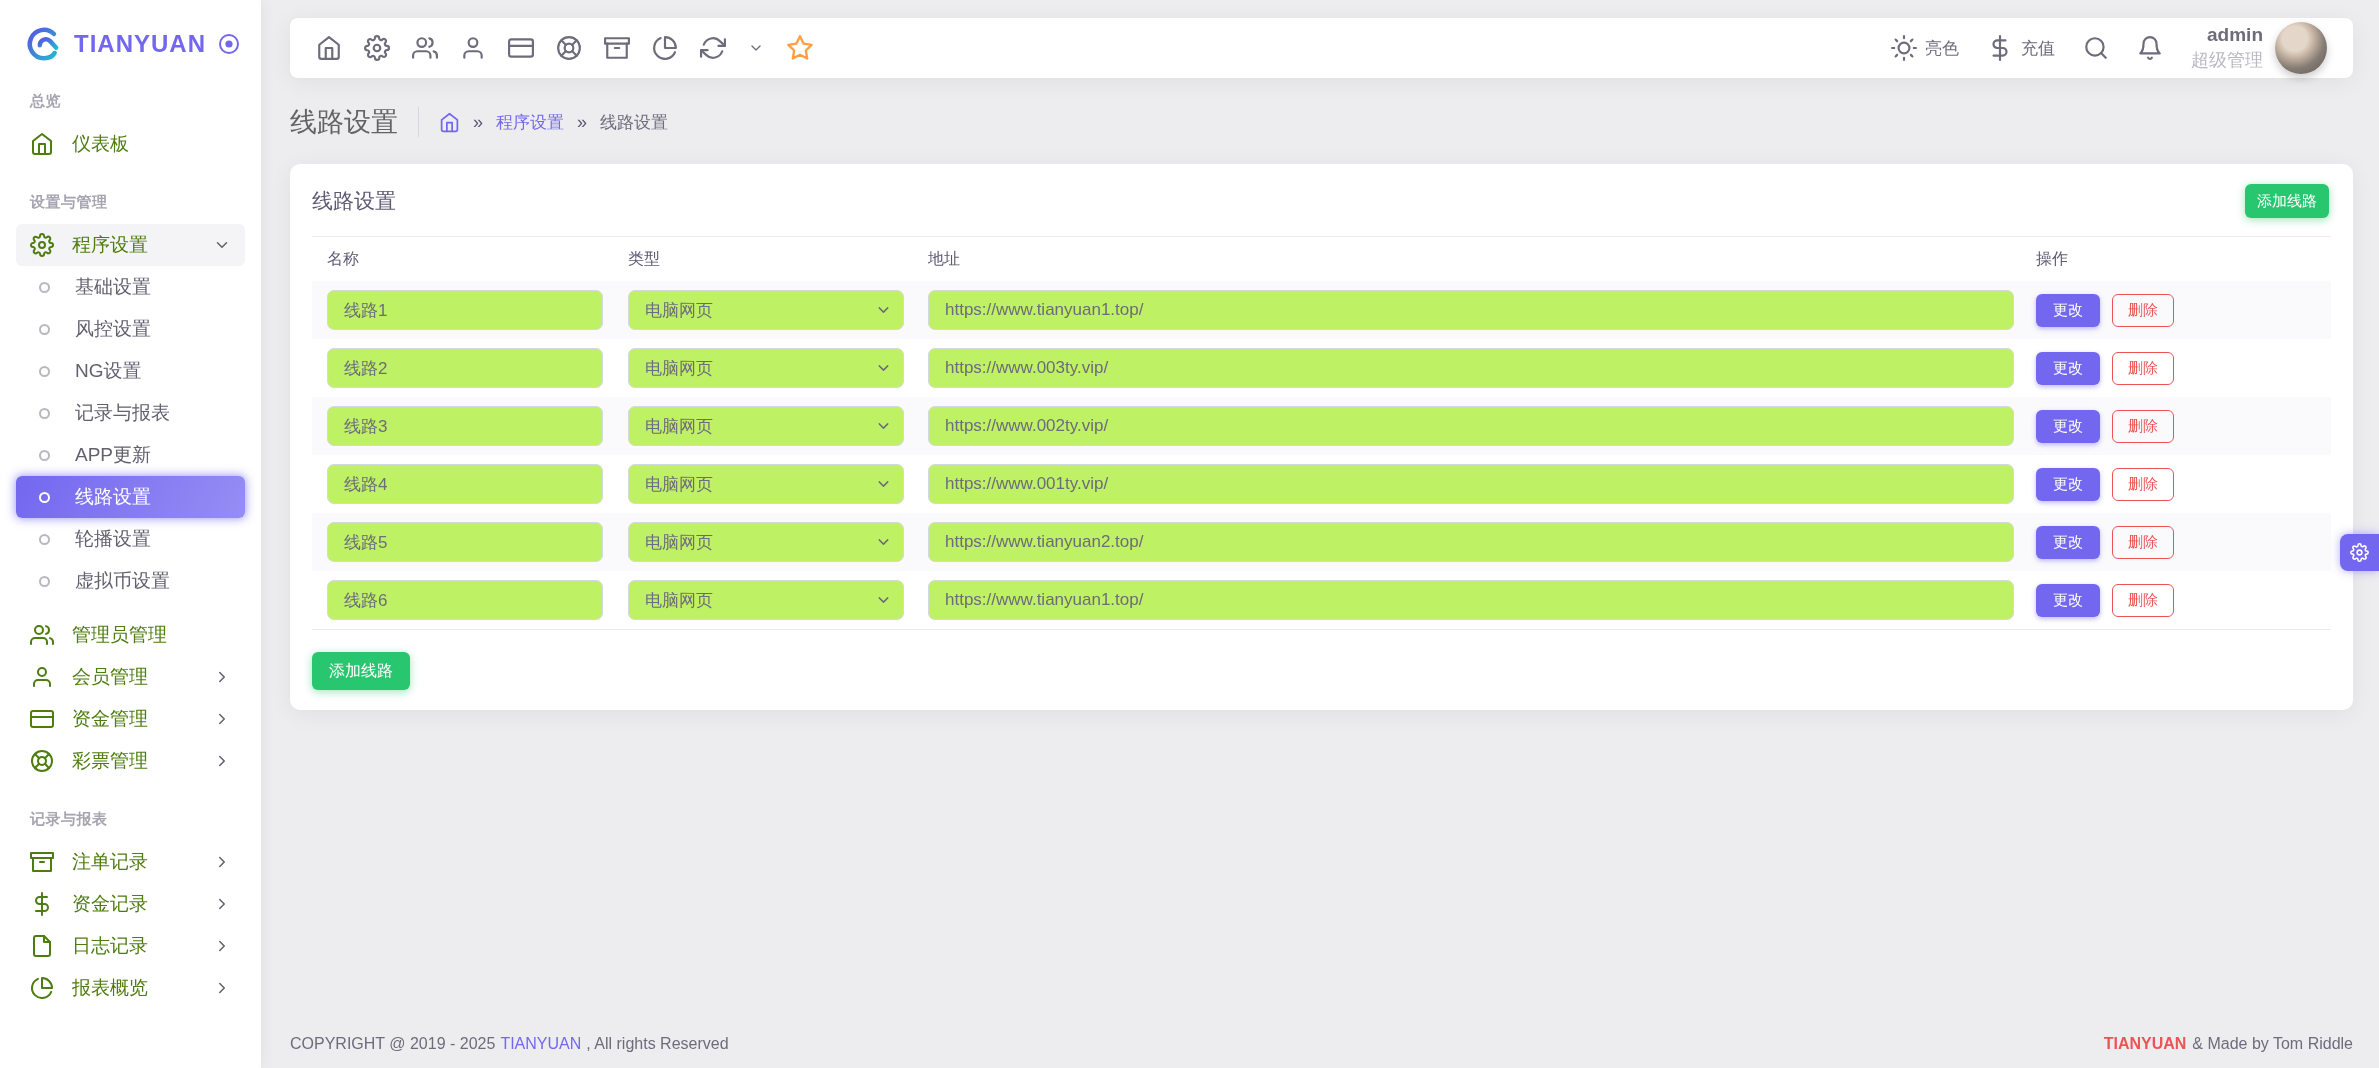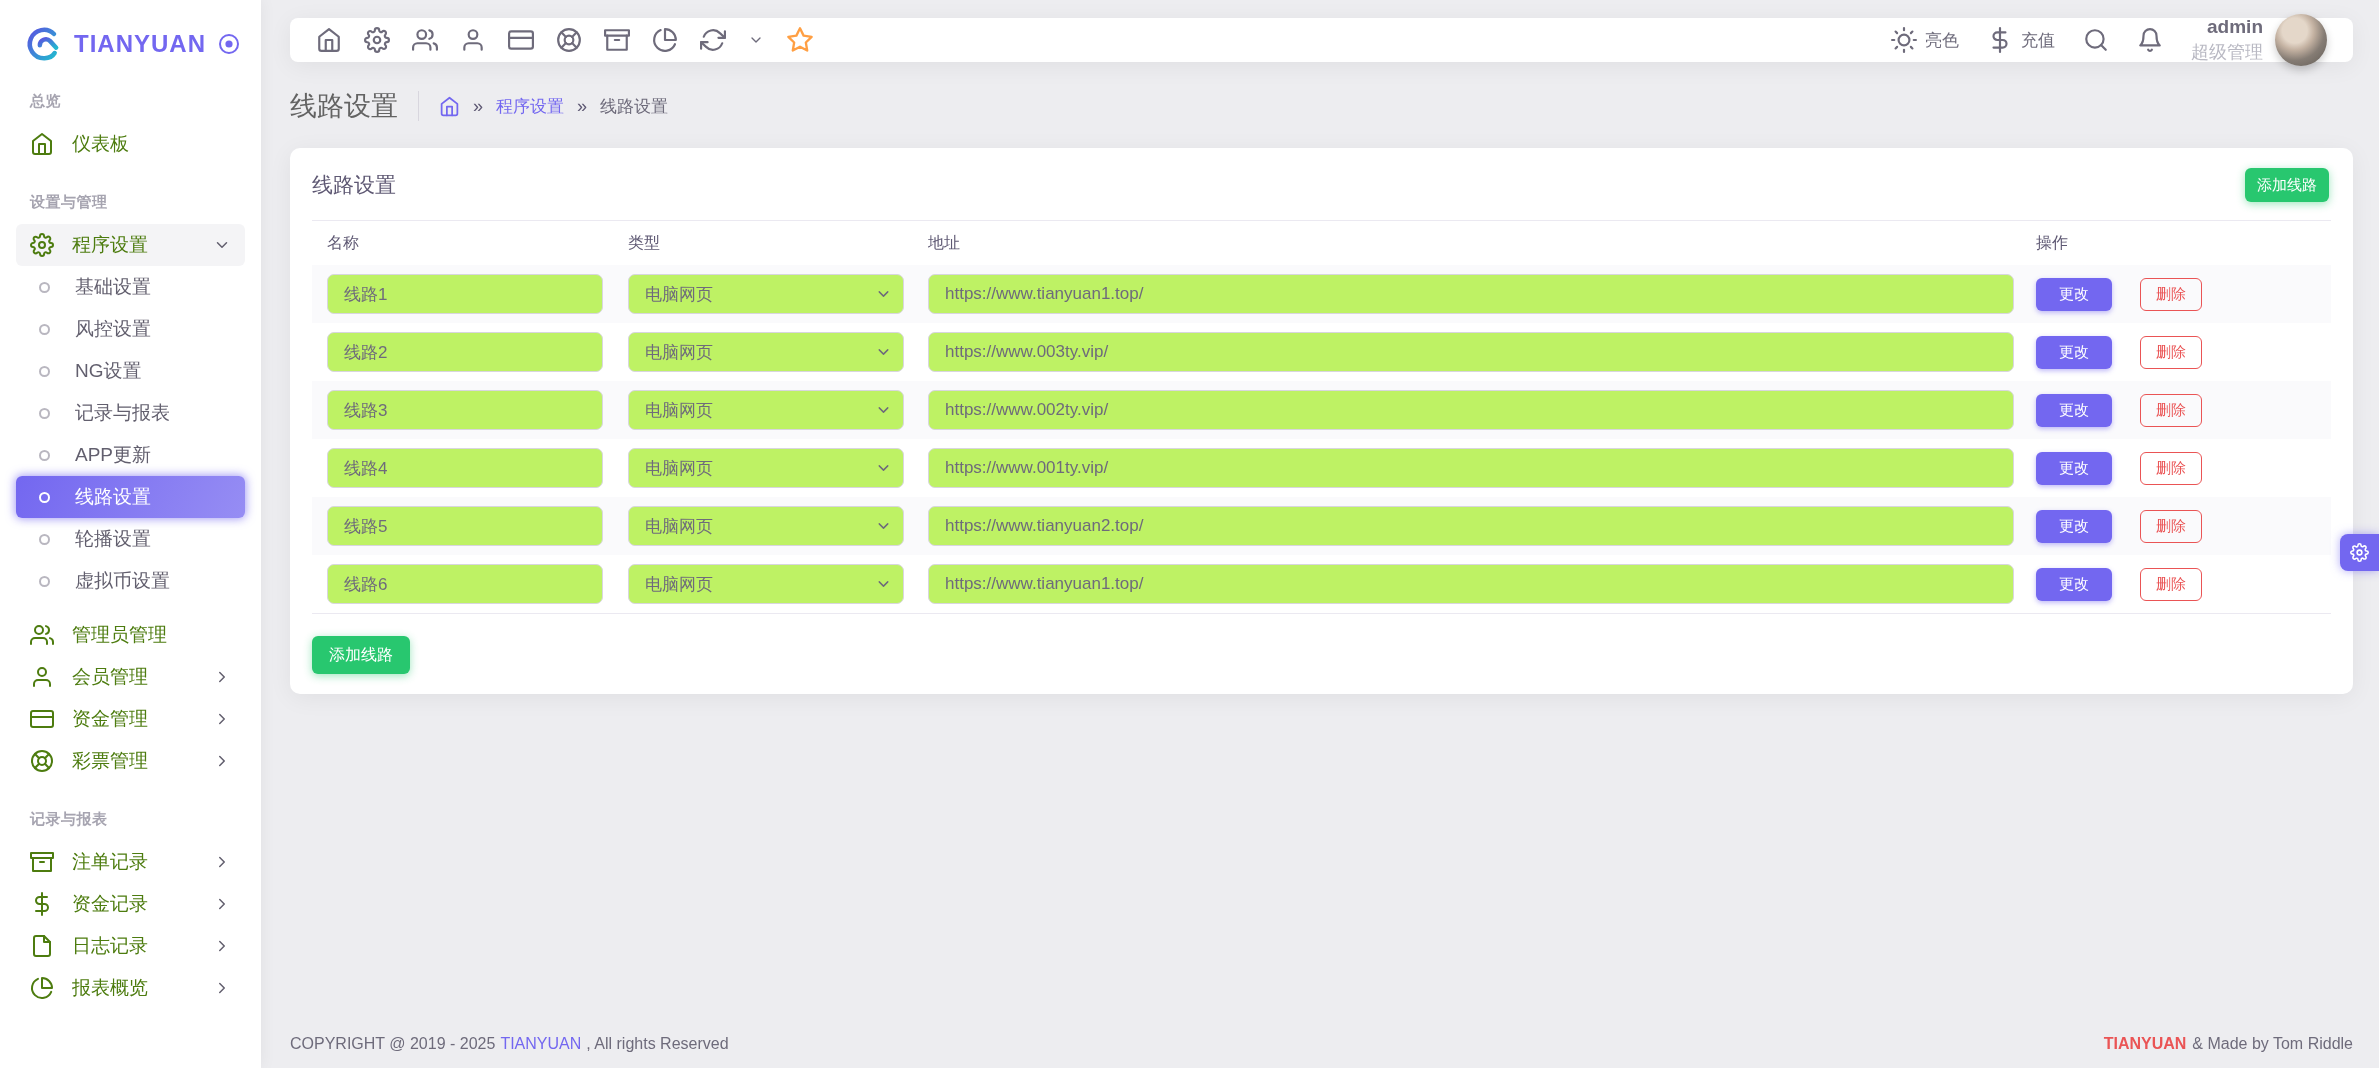--- a/index.html
+++ b/index.html
@@ -26,21 +26,21 @@
   .menu-sub:first-of-type { margin-top:8px; }
   .menu-sub .dot { width:11px; height:11px; border:2px solid #b9b7c0; border-radius:50%; margin-right:25px; flex-shrink:0; }
   .menu-sub.active { background:linear-gradient(118deg,#7367f0,rgba(115,103,240,.75)); color:#fff; box-shadow:0 0 10px 1px rgba(115,103,240,.65); }
   .menu-sub.active .dot { border-color:#fff; }
   .mt12 { margin-top:12px; }
 
   
   .main { flex:1; display:flex; flex-direction:column; height:1068px; padding:18px 26px 0 29px; min-width:0; }
 
   
-  .topbar { background:#fff; border-radius:8px; height:44px; display:flex; align-items:center; padding:0 26px; box-shadow:0 4px 24px rgba(0,0,0,.06); }
+  .topbar { background:#fff; border-radius:8px; height:60px; display:flex; align-items:center; padding:0 26px; box-shadow:0 4px 24px rgba(0,0,0,.06); }
   .topbar-left { display:flex; align-items:center; gap:22px; }
   .tb-icon { width:26px; height:26px; color:#6e6b7b; cursor:pointer; }
   .tb-chevron { width:16px; height:16px; color:#6e6b7b; cursor:pointer; }
   .tb-star { width:28px; height:28px; color:#ff9f43; cursor:pointer; }
   .topbar-right { margin-left:auto; display:flex; align-items:center; gap:28px; }
   .tb-group { display:flex; align-items:center; gap:8px; font-size:17px; color:#6e6b7b; cursor:pointer; white-space:nowrap; }
   .user-block { display:flex; align-items:center; gap:12px; cursor:pointer; }
   .user-meta { text-align:right; }
   .user-name { font-size:19px; font-weight:bold; color:#6e6b7b; }
   .user-role { font-size:18px; color:#b9b9c3; margin-top:2px; }
@@ -70,21 +70,21 @@
   .trow { height:58px; }
   .tbody .trow:nth-child(odd) { background:#fafafc; }
   .col-name { width:276px; margin-right:25px; flex-shrink:0; }
   .col-type { width:276px; margin-right:24px; flex-shrink:0; }
   .col-addr { width:1086px; margin-right:22px; flex-shrink:0; }
   .col-act  { display:flex; align-items:center; }
   .inp { height:40px; width:100%; border:1px solid #d8d6de; border-radius:7px; background:#bef264; font-size:17px; color:#6e6b7b; padding:0 16px; font-family:inherit; outline:none; }
   .sel-wrap { position:relative; width:100%; }
   select.inp { appearance:none; -webkit-appearance:none; padding-right:40px; }
   .sel-chevron { position:absolute; right:12px; top:50%; transform:translateY(-50%); width:17px; height:17px; color:#6e6b7b; pointer-events:none; }
-  .btn-edit { background:#7367f0; color:#fff; width:76px; height:33px; font-size:15px; margin-right:28px; box-shadow:0 2px 5px rgba(115,103,240,.45); }
+  .btn-edit { background:#7367f0; color:#fff; width:64px; height:33px; font-size:15px; margin-right:12px; box-shadow:0 2px 5px rgba(115,103,240,.45); }
   .btn-delete { background:transparent; color:#ea5455; border:1px solid #ea5455; border-radius:6px; width:62px; height:33px; font-size:15px; cursor:pointer; font-family:inherit; }
   .btn-add-bottom { background:#28c76f; color:#fff; font-size:16px; height:38px; padding:0 17px; margin-top:22px; box-shadow:0 2px 8px rgba(40,199,111,.45); }
 
   
   .footer { margin-top:auto; height:48px; display:flex; align-items:center; justify-content:space-between; font-size:16px; color:#6e6b7b; }
   .footer-left span { margin-right:5px; }
   .brand-left { color:#7367f0; }
   .brand-right { color:#ea5455; font-weight:bold; margin-right:6px; }
 
   

